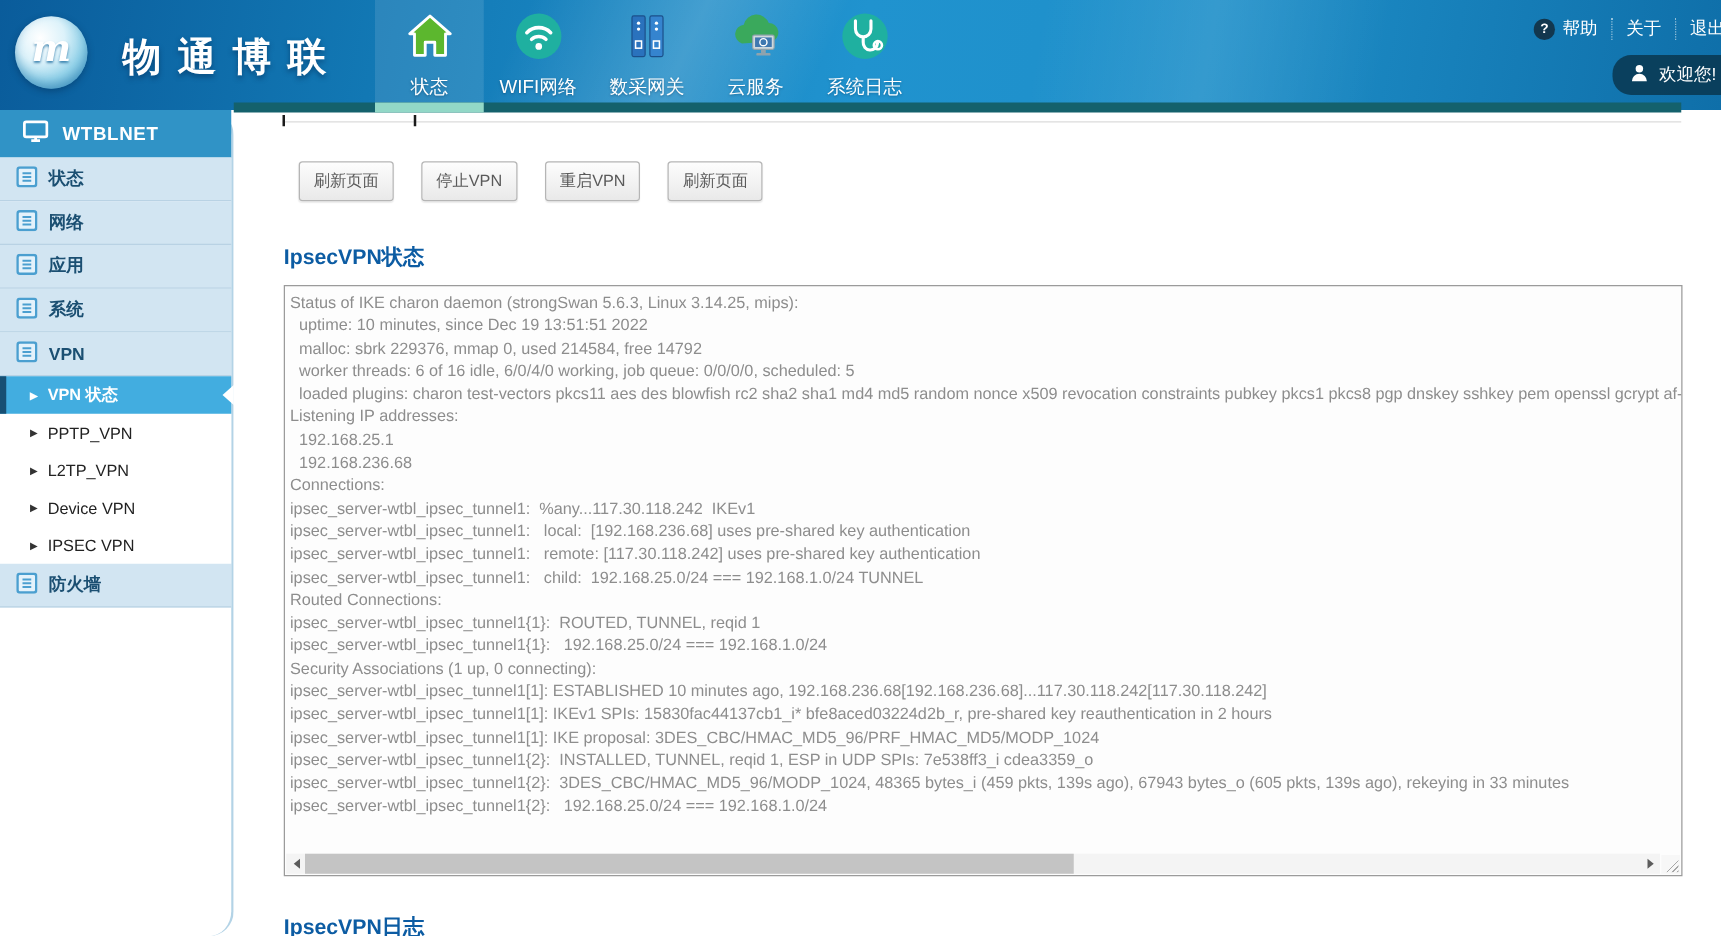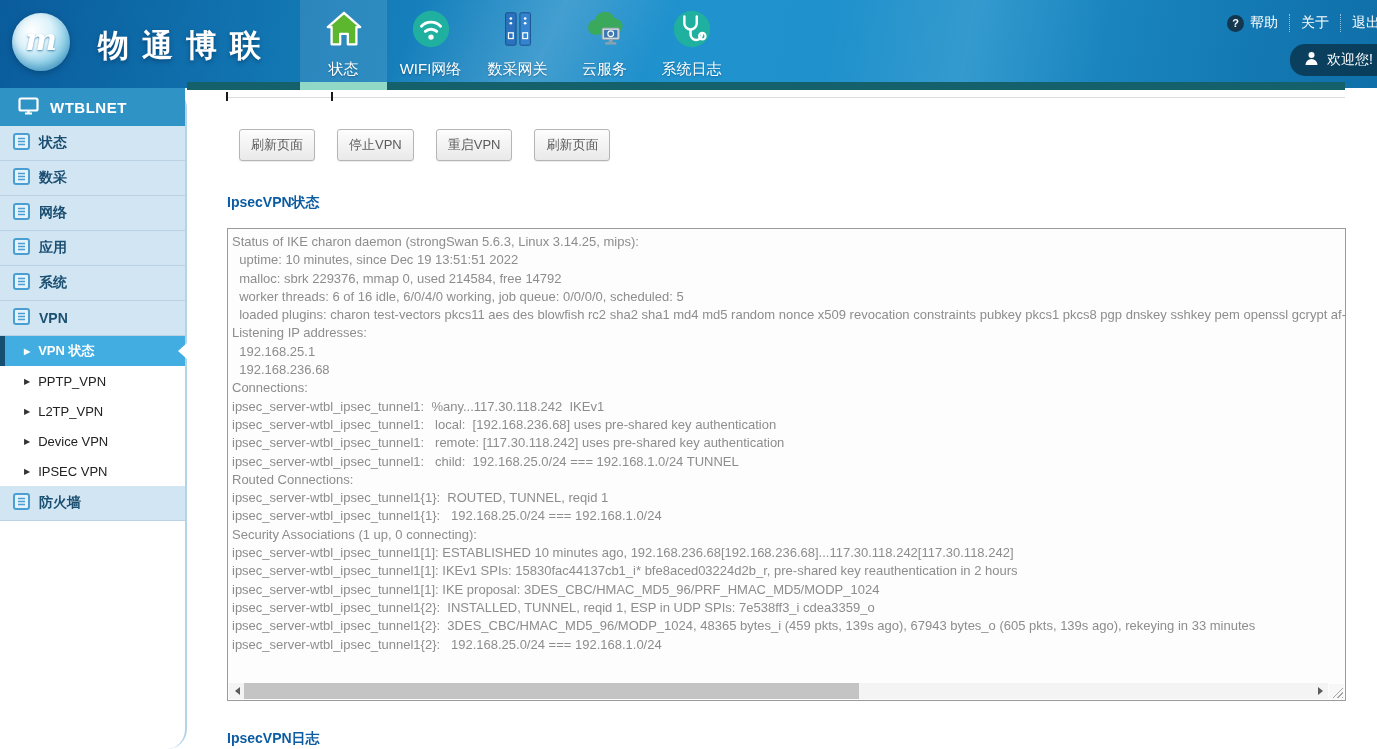--- a/index.html
+++ b/index.html
@@ -99,21 +99,21 @@
   .tick { position:absolute; top:4px; width:2px; height:9px; background:#1a1a1a; }
   .tick-a { left:37px; } .tick-b { left:142px; }
 
   .btn-row { position:absolute; left:50px; top:41px; display:flex; gap:22px; }
   .btn {
     font-family:inherit; font-size:13px; color:#5a5a5a;
     background:linear-gradient(#fdfdfd,#e9e9e9); border:1px solid #b5b5b5; border-radius:3px;
     padding:6px 11px; cursor:pointer; box-shadow:0 1px 1px rgba(0,0,0,.08); white-space:nowrap;
   }
 
-  .h-section { position:absolute; left:38px; font-size:14px; font-weight:bold; color:#0c5ca3; white-space:nowrap; }
+  .h-section { position:absolute; left:38px; font-size:17px; font-weight:bold; color:#0c5ca3; white-space:nowrap; }
   .h-status { top:106px; }
   .h-log { top:642px; }
 
   .log-box {
     position:absolute; left:38px; top:140px; width:1119px; height:473px;
     border:1px solid #9b9b9b; background:#fdfdfd; overflow:hidden; cursor:text;
   }
   .log-pre {
     margin:4px 0 0 4px; font-family:"Liberation Sans", sans-serif;
     font-size:13px; line-height:18.3px; color:#8d8d8d; white-space:pre;
@@ -241,27 +241,20 @@
     </span>
     <span>WTBLNET</span>
   </div>
 
   <div class="side-item">
     <span><svg width="17" height="17" viewBox="0 0 17 17">
           <rect x="1" y="1" width="15" height="15" rx="2" fill="#e4f2fb" stroke="#4b9fd0" stroke-width="2"></rect>
           <path d="M5 5.5 h7 M5 8.5 h7 M5 11.5 h7" stroke="#4b9fd0" stroke-width="1.6"></path>
         </svg></span>
     <span>状态</span>
-  </div>
-  <div class="side-item">
-    <span><svg width="17" height="17" viewBox="0 0 17 17">
-          <rect x="1" y="1" width="15" height="15" rx="2" fill="#e4f2fb" stroke="#4b9fd0" stroke-width="2"></rect>
-          <path d="M5 5.5 h7 M5 8.5 h7 M5 11.5 h7" stroke="#4b9fd0" stroke-width="1.6"></path>
-        </svg></span>
-    <span>数采</span>
   </div>
   <div class="side-item">
     <span><svg width="17" height="17" viewBox="0 0 17 17">
           <rect x="1" y="1" width="15" height="15" rx="2" fill="#e4f2fb" stroke="#4b9fd0" stroke-width="2"></rect>
           <path d="M5 5.5 h7 M5 8.5 h7 M5 11.5 h7" stroke="#4b9fd0" stroke-width="1.6"></path>
         </svg></span>
     <span>网络</span>
   </div>
   <div class="side-item">
     <span><svg width="17" height="17" viewBox="0 0 17 17">

